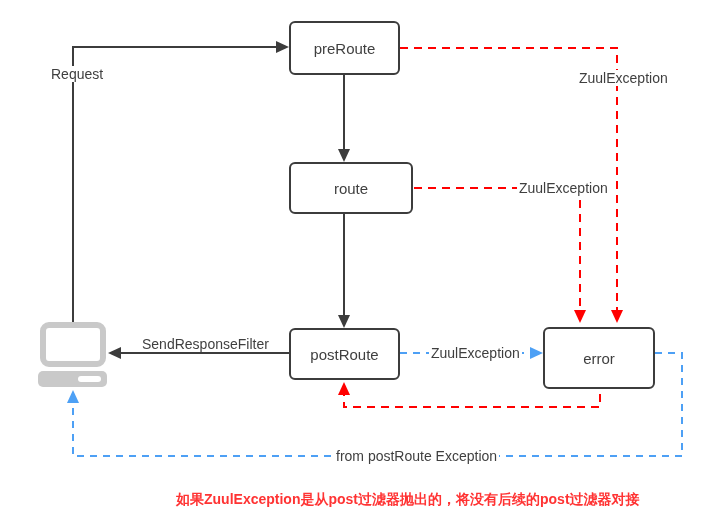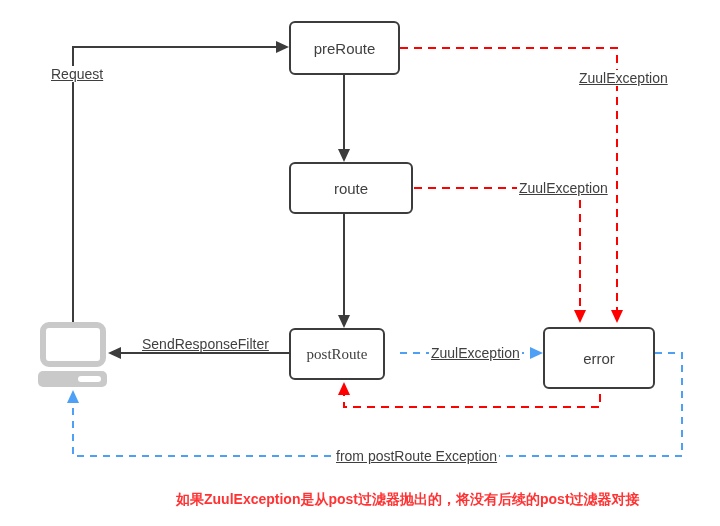--- a/index.html
+++ b/index.html
@@ -16,26 +16,26 @@
     background:#fff;
     border:2px solid #3c3c3c;
     border-radius:6px;
     display:flex;align-items:center;justify-content:center;
     font-size:15px;color:#3f3f3f;
     box-sizing:border-box;
     text-align:center;
   }
   #node-preroute{left:289px;top:21px;width:111px;height:54px;}
   #node-route{left:289px;top:162px;width:124px;height:52px;}
-  #node-postroute{left:289px;top:328px;width:96px;height:52px;font-family:Liberation Serif, serif;}
+  #node-postroute{left:289px;top:328px;width:111px;height:52px;}
   #node-error{left:543px;top:327px;width:112px;height:62px;}
   .lbl{
     position:absolute;
     font-size:14px;color:#3f3f3f;
-    white-space:nowrap;line-height:16px;text-decoration:underline;
+    white-space:nowrap;line-height:16px;
   }
   .lbl.masked{background:#fff;padding:0 2px;}
   #lbl-request{left:49px;top:66px;}
   #lbl-zuul-pre{left:577px;top:70px;}
   #lbl-zuul-route{left:519px;top:180px;}
   #lbl-zuul-post{left:429px;top:345px;}
   #lbl-sendfilters{left:142px;top:336px;}
   #lbl-from{left:334px;top:448px;}
   #lbl-note{
     left:176px;top:471px;

